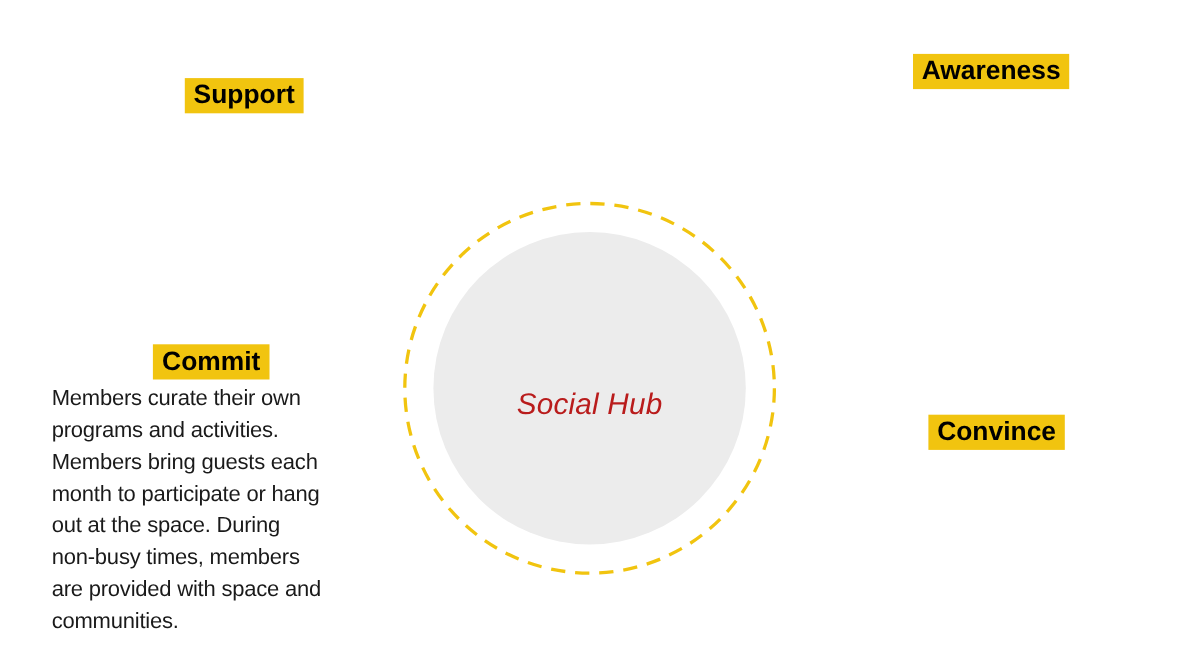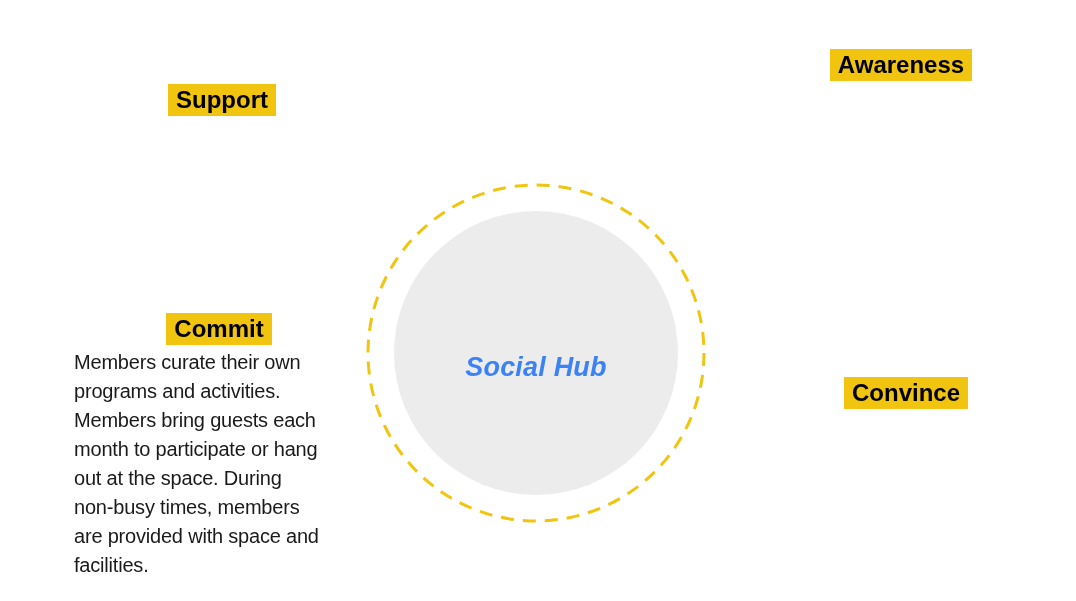--- a/index.html
+++ b/index.html
@@ -30,22 +30,22 @@
   }
   .section .body {
     margin-top: 3px;
     text-align: left;
     white-space: pre-line;
     color: #1A1A1A;
     font-size: 20px;
     line-height: 29px;
     letter-spacing: -0.2px;
   }
-  #sec-support   { left: 57px;  top: 84px;  width: 330px; }
-  #sec-commit    { left: 74px;  top: 313px; width: 290px; }
+  #sec-support   { left: 57px;  top: 71px;  width: 330px; }
+  #sec-commit    { left: 47px;  top: 313px; width: 290px; }
   #sec-awareness { left: 751px; top: 49px;  width: 300px; }
   #sec-convince  { left: 751px; top: 377px; width: 310px; }
 
   #hub-svg {
     position: absolute;
     left: 363px;
     top: 180px;
     width: 346px;
     height: 346px;
   }
@@ -54,23 +54,23 @@
     left: 363px;
     top: 180px;
     width: 346px;
     height: 346px;
     display: flex;
     align-items: center;
     justify-content: center;
   }
   #hub-label-box .hub-label {
     font-size: 27px;
-    font-weight: 700;
+    font-weight: 400;
     font-style: italic;
-    color: #3b82f6;
+    color: #b91c1c;
     letter-spacing: 0.2px;
     margin-top: 28px;
   }
 </style>
 </head>
 <body>
 
 <div id="canvas">
 
   <svg id="hub-svg" viewBox="0 0 346 346" xmlns="http://www.w3.org/2000/svg">
@@ -87,21 +87,21 @@
 
   <div class="section" id="sec-commit">
     <span class="hl-title">Commit</span>
     <div class="body">Members curate their own
 programs and activities.
 Members bring guests each
 month to participate or hang
 out at the space. During
 non-busy times, members
 are provided with space and
-facilities.</div>
+communities.</div>
   </div>
 
   <div class="section" id="sec-awareness">
     <span class="hl-title">Awareness</span>
   </div>
 
   <div class="section" id="sec-convince">
     <span class="hl-title">Convince</span>
   </div>
 

